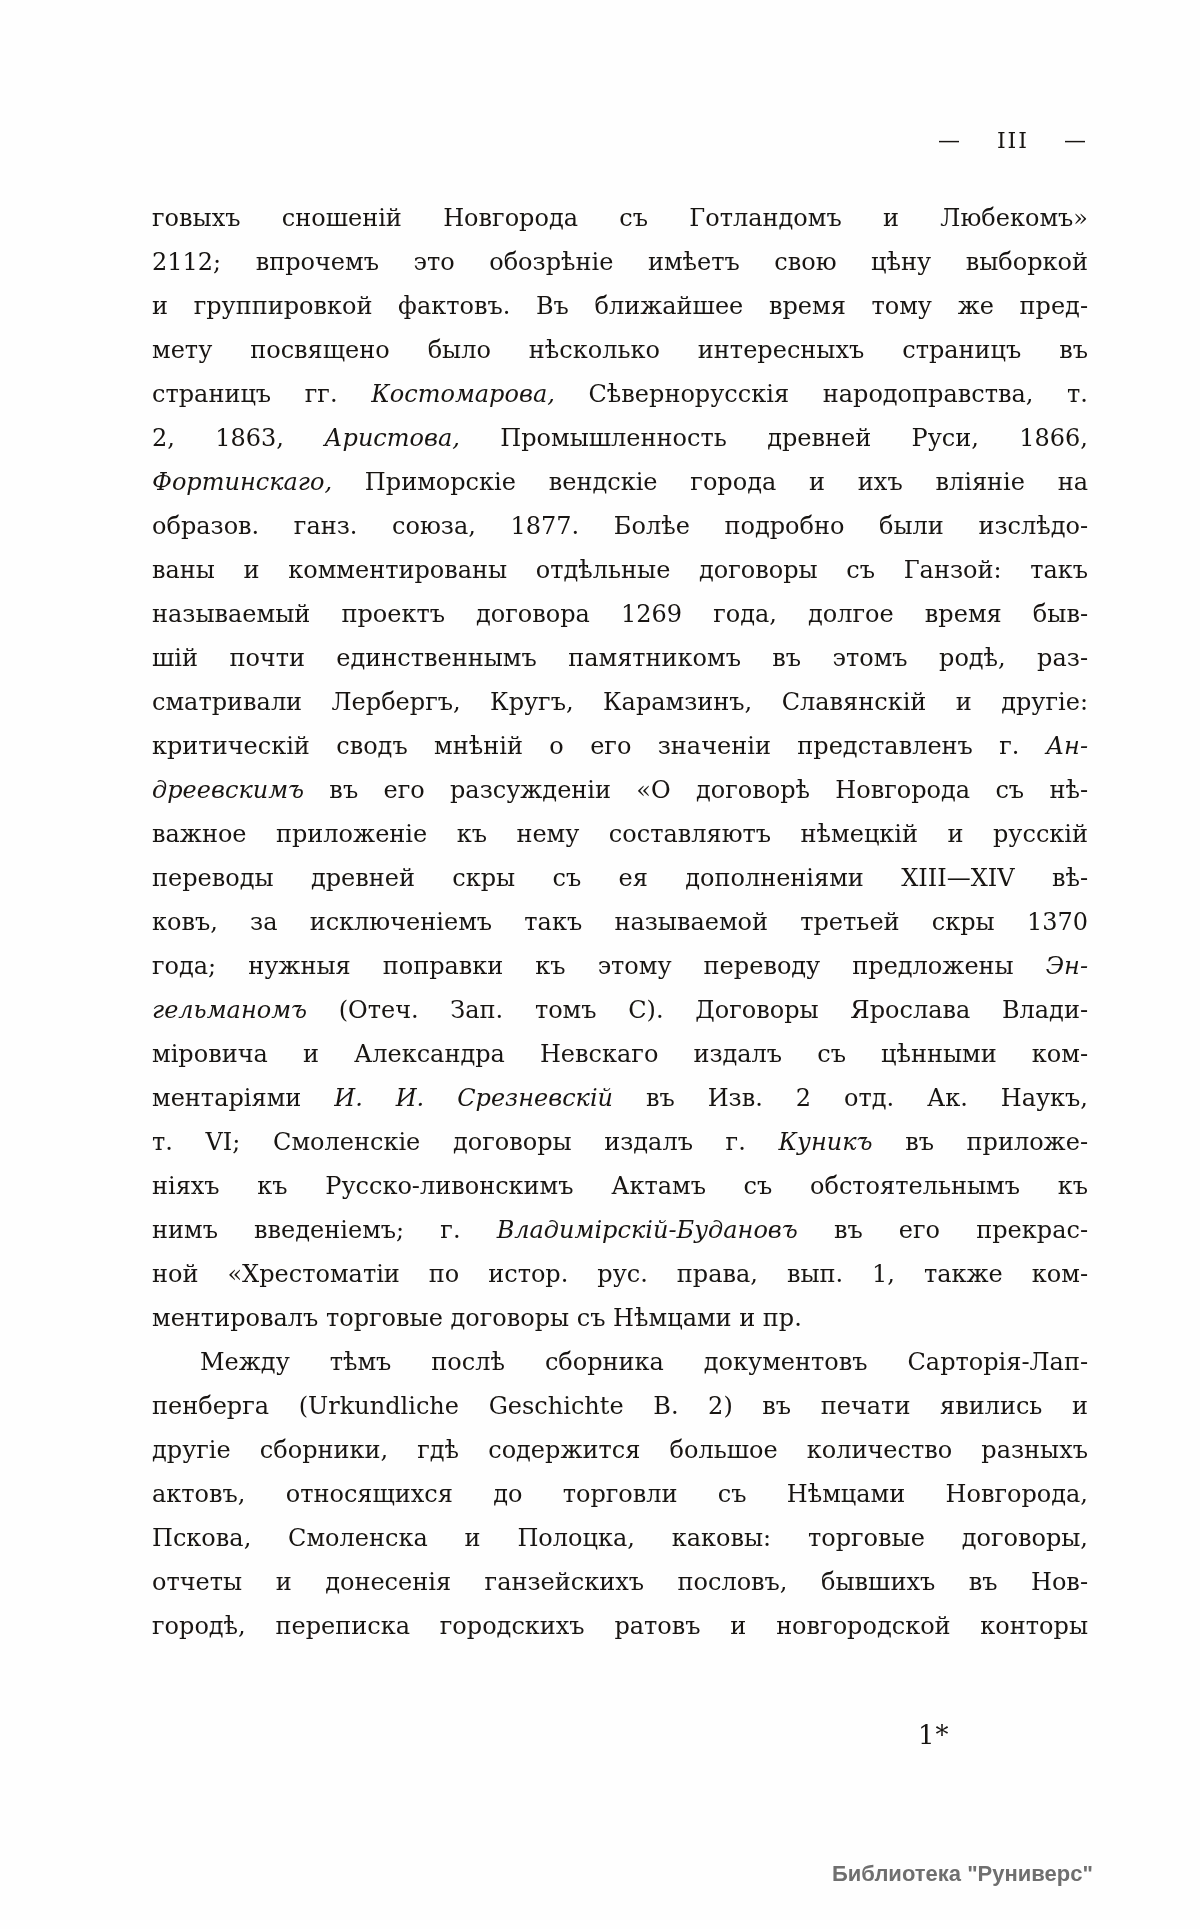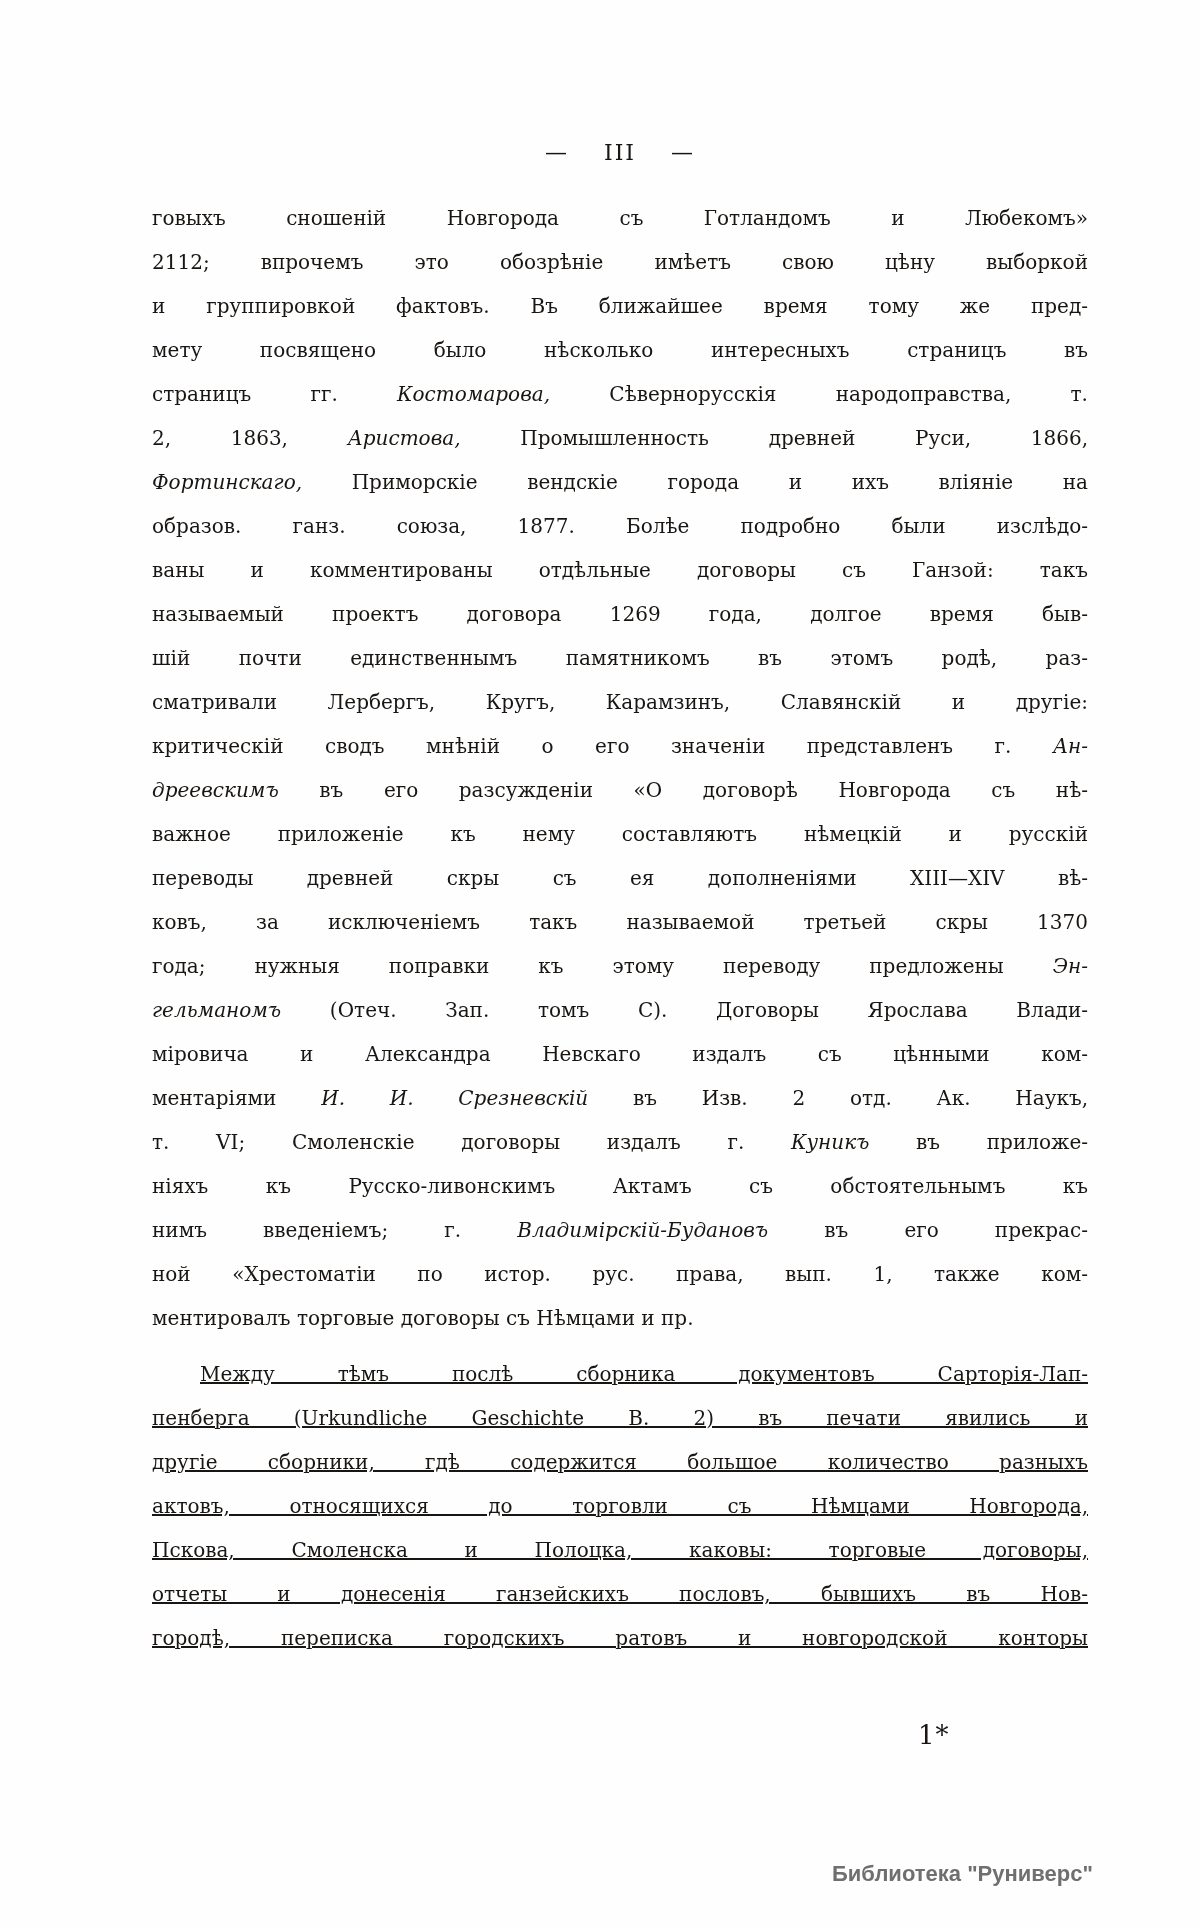--- a/index.html
+++ b/index.html
@@ -10,35 +10,34 @@
     position: relative;
     font-family: "DejaVu Serif", "Liberation Serif", serif;
     color: #181512;
     overflow: hidden;
   }
   .page-number {
     position: absolute;
     left: 152px;
     top: 128px;
     width: 936px;
-    text-align: center;
+    text-align: right;
     font-size: 22px;
     word-spacing: 26px;
     letter-spacing: 2px;
-    margin-top: 12px;
   }
   .body-text {
     position: absolute;
     left: 152px;
     top: 196px;
     width: 936px;
-    font-size: 20px;
+    font-size: 24px;
     line-height: 44px;
   }
-  .paragraph.indented { margin-top: 12px; text-decoration: underline; }
+  .paragraph.indented { margin-top: 0; }
   .paragraph.indented .line:first-child { padding-left: 48px; }
   .line {
     height: 44px;
     white-space: nowrap;
     text-align: justify;
     text-align-last: justify;
   }
   .line.no-just {
     text-align: left;
     text-align-last: left;

